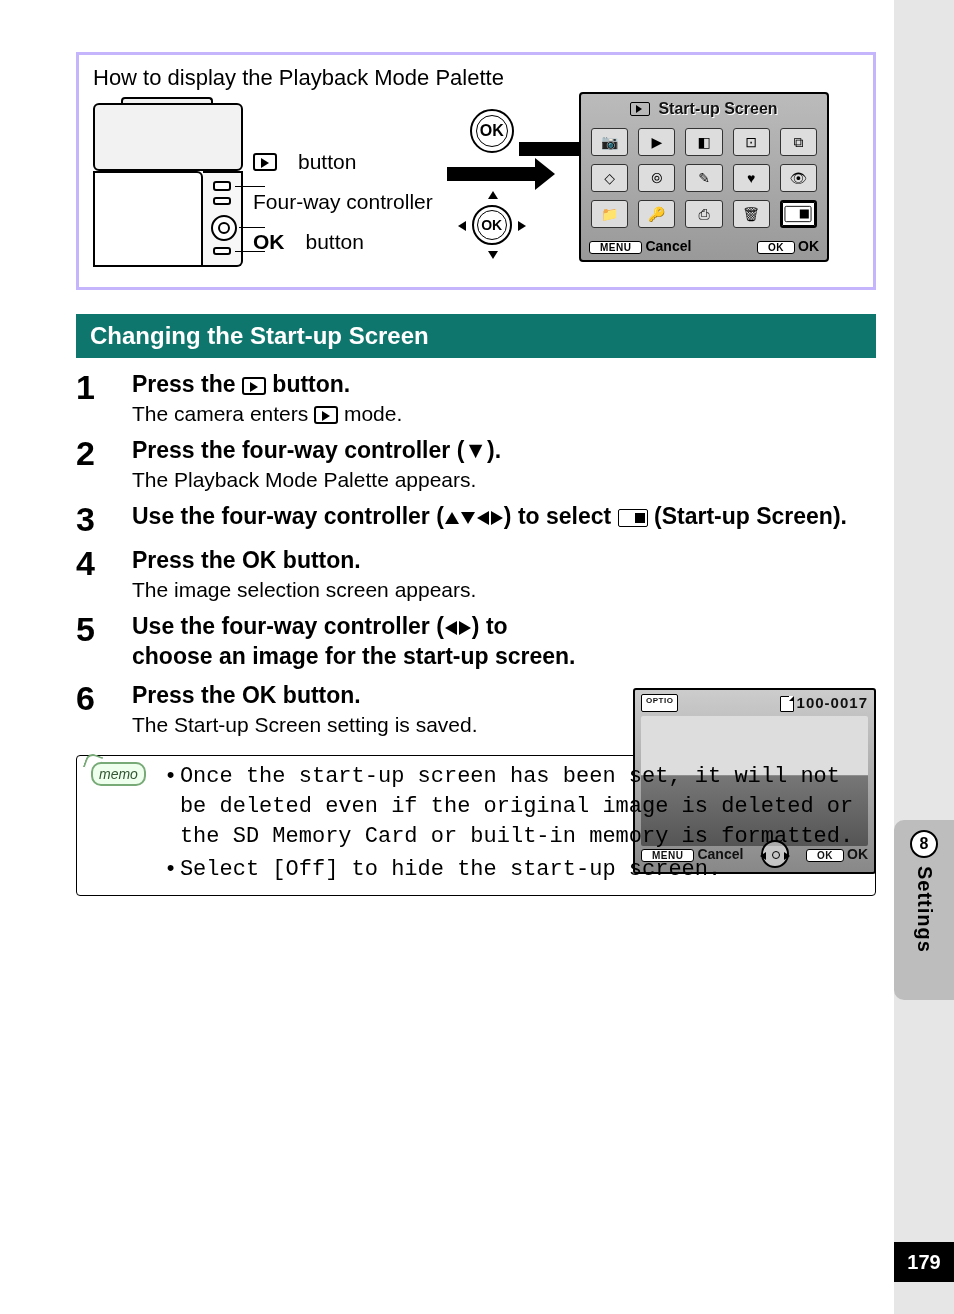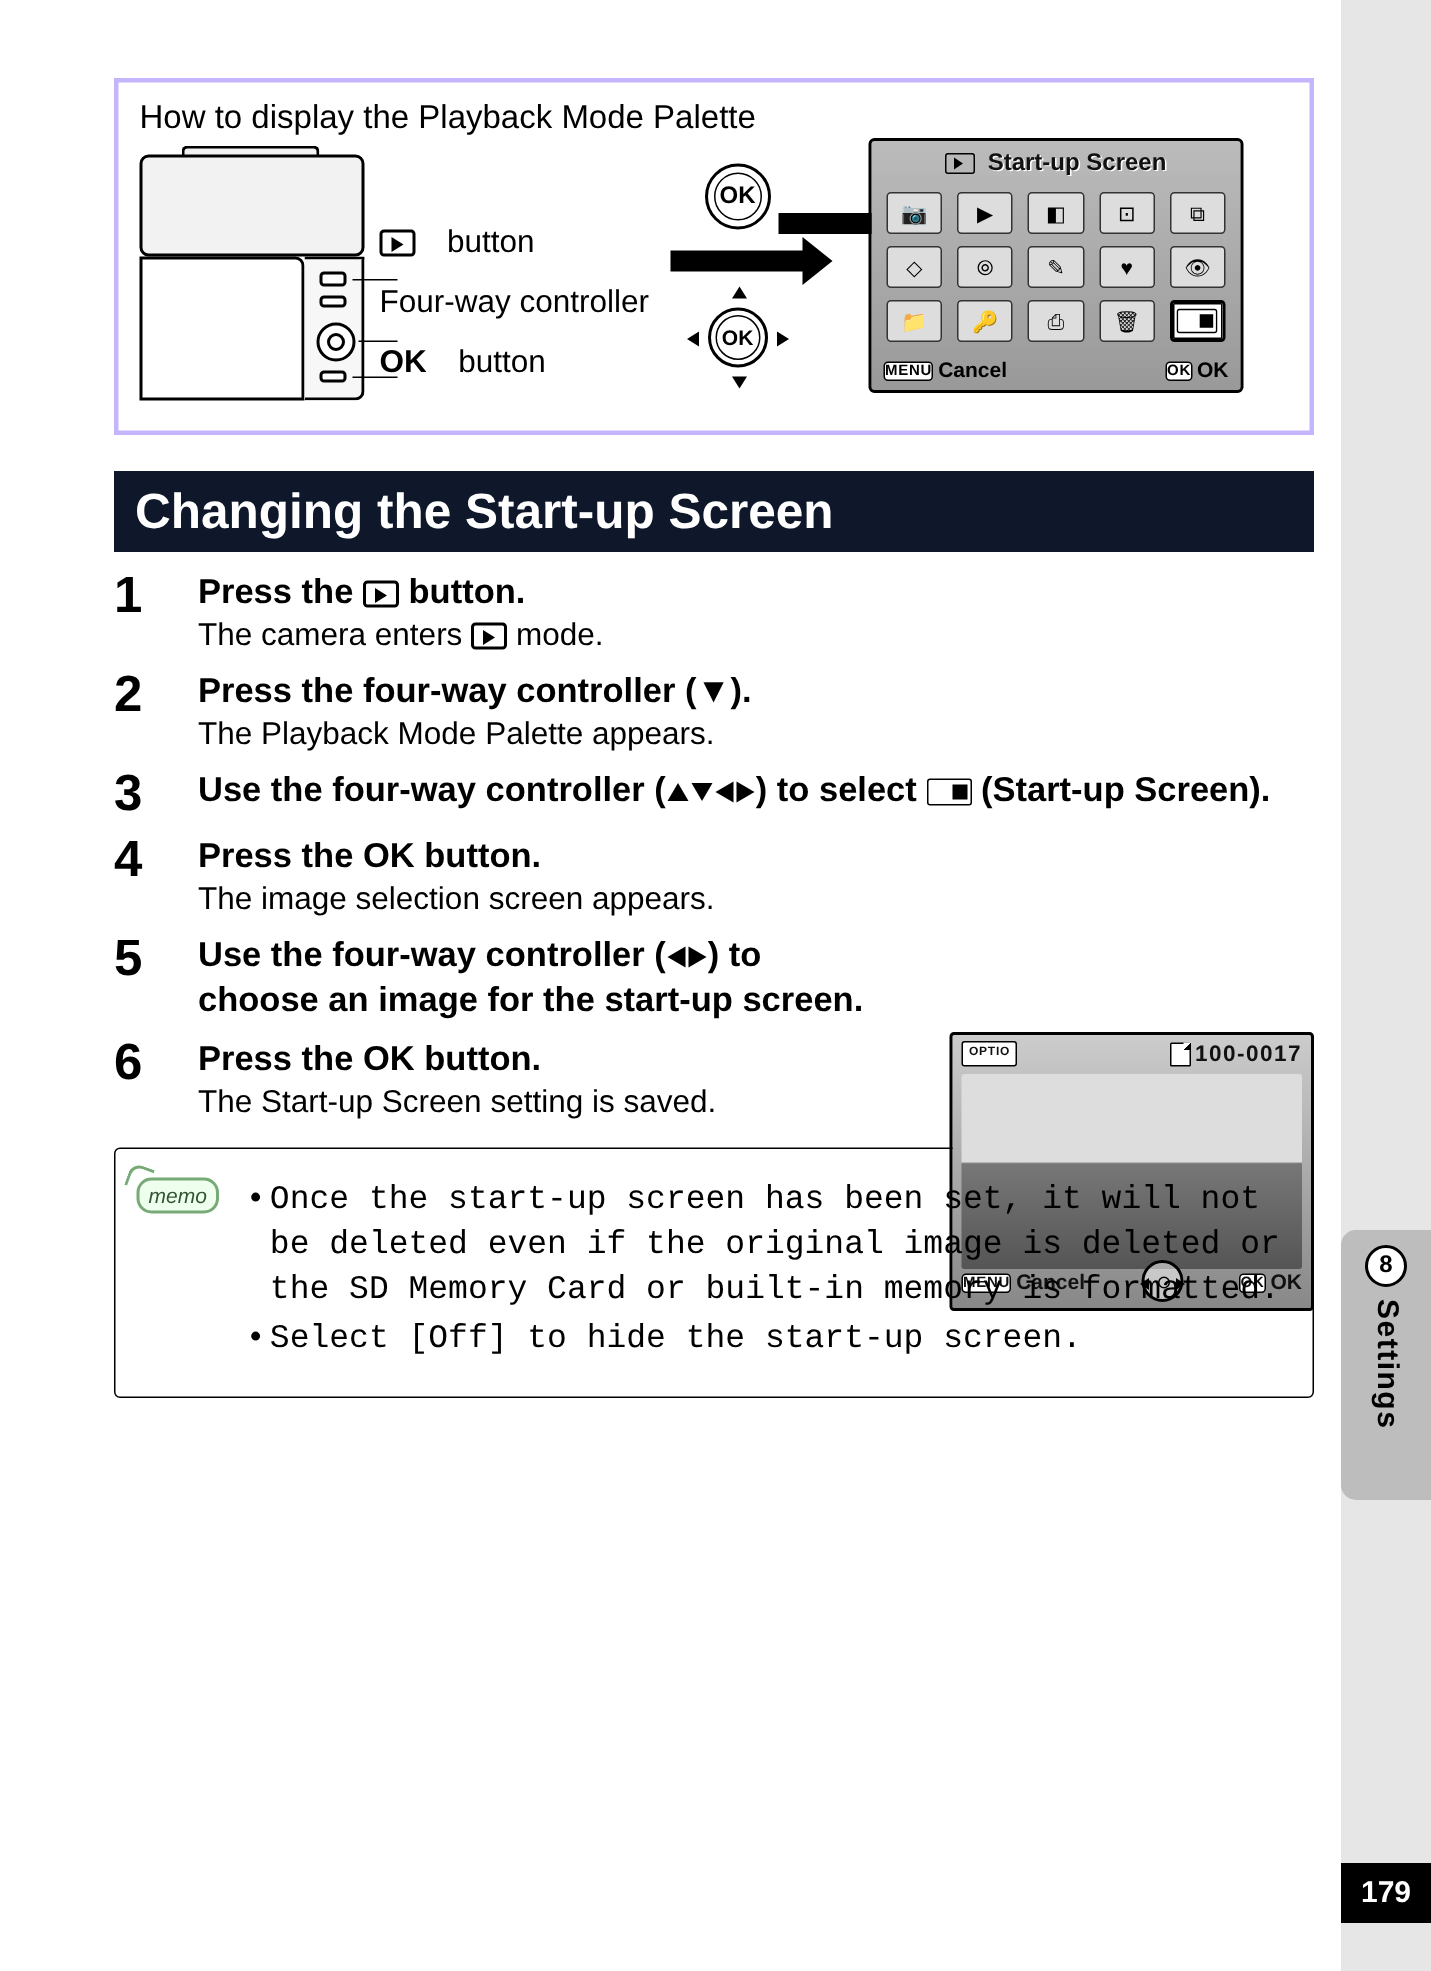--- a/index.html
+++ b/index.html
@@ -49,23 +49,23 @@
   .big-arrow::after { content: ""; position: absolute; right: -18px; top: -9px; border-left: 20px solid #000; border-top: 16px solid transparent; border-bottom: 16px solid transparent; }
 
   .lcd { width: 250px; border: 2px solid #000; border-radius: 4px; padding: 6px; background: linear-gradient(#bbb, #999); }
   .lcd-title { text-align: center; font-weight: bold; font-size: 16px; color: #111; text-shadow: 1px 1px #fff; margin-bottom: 6px; display: flex; align-items: center; justify-content: center; gap: 8px; }
   .title-play-icon { display: inline-block; width: 20px; height: 14px; border: 1.5px solid #000; border-radius: 2px; position: relative; }
   .title-play-icon::after { content: ""; position: absolute; left: 5px; top: 2px; border-left: 6px solid #000; border-top: 4px solid transparent; border-bottom: 4px solid transparent; }
   .lcd-grid { display: grid; grid-template-columns: repeat(5, 1fr); gap: 8px 10px; padding: 4px 4px 8px 4px; }
   .lcd-ic { height: 28px; border: 1px solid #333; border-radius: 3px; background: #ddd; display: flex; align-items: center; justify-content: center; font-size: 14px; }
   .lcd-ic.selected { border: 2px solid #000; background: #fff; box-shadow: inset 0 0 0 1px #000; }
   .lcd-footer { display: flex; justify-content: space-between; font-size: 14px; font-weight: bold; padding: 2px 2px 0 2px; }
-  .menu-pill, .ok-pill { display: inline-block; border: 1.5px solid #000; border-radius: 3px; font-size: 10px; padding: 0 0; background: #fff; margin-right: 3px; letter-spacing: 0.5px; vertical-align: middle; }
-
-  .section-bar { background: #0f172a; color: #fff; font-size: 33px; font-weight: bold; padding: 8px 14px; margin-bottom: 12px; }
+  .menu-pill, .ok-pill { display: inline-block; border: 1.5px solid #000; border-radius: 3px; font-size: 10px; padding: 0 10px; background: #fff; margin-right: 3px; letter-spacing: 0.5px; vertical-align: middle; }
+
+  .section-bar { background: #0f766e; color: #fff; font-size: 24px; font-weight: bold; padding: 8px 14px; margin-bottom: 12px; }
   .intro { font-size: 23px; line-height: 1.3; margin-bottom: 16px; }
 
   .steps { }
   .step { display: flex; margin-bottom: 10px; }
   .step-num { width: 56px; font-size: 34px; font-weight: bold; line-height: 1; font-family: "Arial Black", Arial, sans-serif; }
   .step-body { flex: 1; }
   .step-title { font-size: 23px; font-weight: bold; line-height: 1.3; }
   .step-desc { font-size: 21px; margin-top: 2px; }
   .inline-icon { vertical-align: middle; }
   .tri-up, .tri-down, .tri-left, .tri-right { display:inline-block; width:0;height:0; vertical-align: middle; }
@@ -83,21 +83,21 @@
   .card-ic::after{content:""; position:absolute; right:-1px; top:-1px; width:5px; height:5px; background:linear-gradient(135deg,#fff 49%, #000 51%);}
   .optio-badge { display:inline-block; border:1.5px solid #000; background:#fff; font-size:8px; padding:1px 4px; border-radius:2px; letter-spacing:0.5px;}
   .lcd2-scene { position:absolute; left:6px; right:6px; top:26px; bottom:26px; background: linear-gradient(#ddd 0%, #ddd 45%, #777 46%, #555 100%); border-radius:2px; }
   .lcd2-footer { position:absolute; bottom:4px; left:6px; right:6px; display:flex; justify-content:space-between; align-items:center; font-size:14px; font-weight:bold; color:#111; }
   .nav-ring { width:28px;height:28px; border:2px solid #000; border-radius:50%; position:relative; background:rgba(255,255,255,0.5);}
   .nav-ring::before{content:""; position:absolute; left:9px; top:9px; width:6px;height:6px; border:1px solid #000; border-radius:50%;}
   .nr-l,.nr-r{position:absolute; width:0;height:0; top:10px;}
   .nr-l{left:-3px; border-top:4px solid transparent; border-bottom:4px solid transparent; border-right:6px solid #000;}
   .nr-r{right:-3px; border-top:4px solid transparent; border-bottom:4px solid transparent; border-left:6px solid #000;}
 
-  .memo-box { border:1px solid #000; border-radius:4px; padding:19px 14px; display:flex; gap:18px; margin-top:18px; }
+  .memo-box { border:1px solid #000; border-radius:4px; padding:6px 14px; display:flex; gap:18px; margin-top:18px; }
   .memo-icon { display:flex; align-items:flex-start;}
   .memo-badge { border:2px solid #7a7; background:#efe; color:#353; font-size:14px; padding:2px 6px; border-radius:10px; position:relative; font-style:italic;}
   .memo-badge::before{content:""; position:absolute; left:-8px; top:-10px; width:14px;height:14px; border:2px solid #7a7; border-right:none; border-bottom:none; border-radius:50% 0 0 0; transform:rotate(20deg);}
   .memo-list { font-size:22px; line-height:1.35;font-family:Liberation Mono, monospace; }
   .memo-list li { list-style:none; position:relative; padding-left:16px; margin-bottom:4px;}
   .memo-list li::before { content:"•"; position:absolute; left:0; }
 
   .step45-wrap { max-width: 506px; }
 </style>
 </head>

